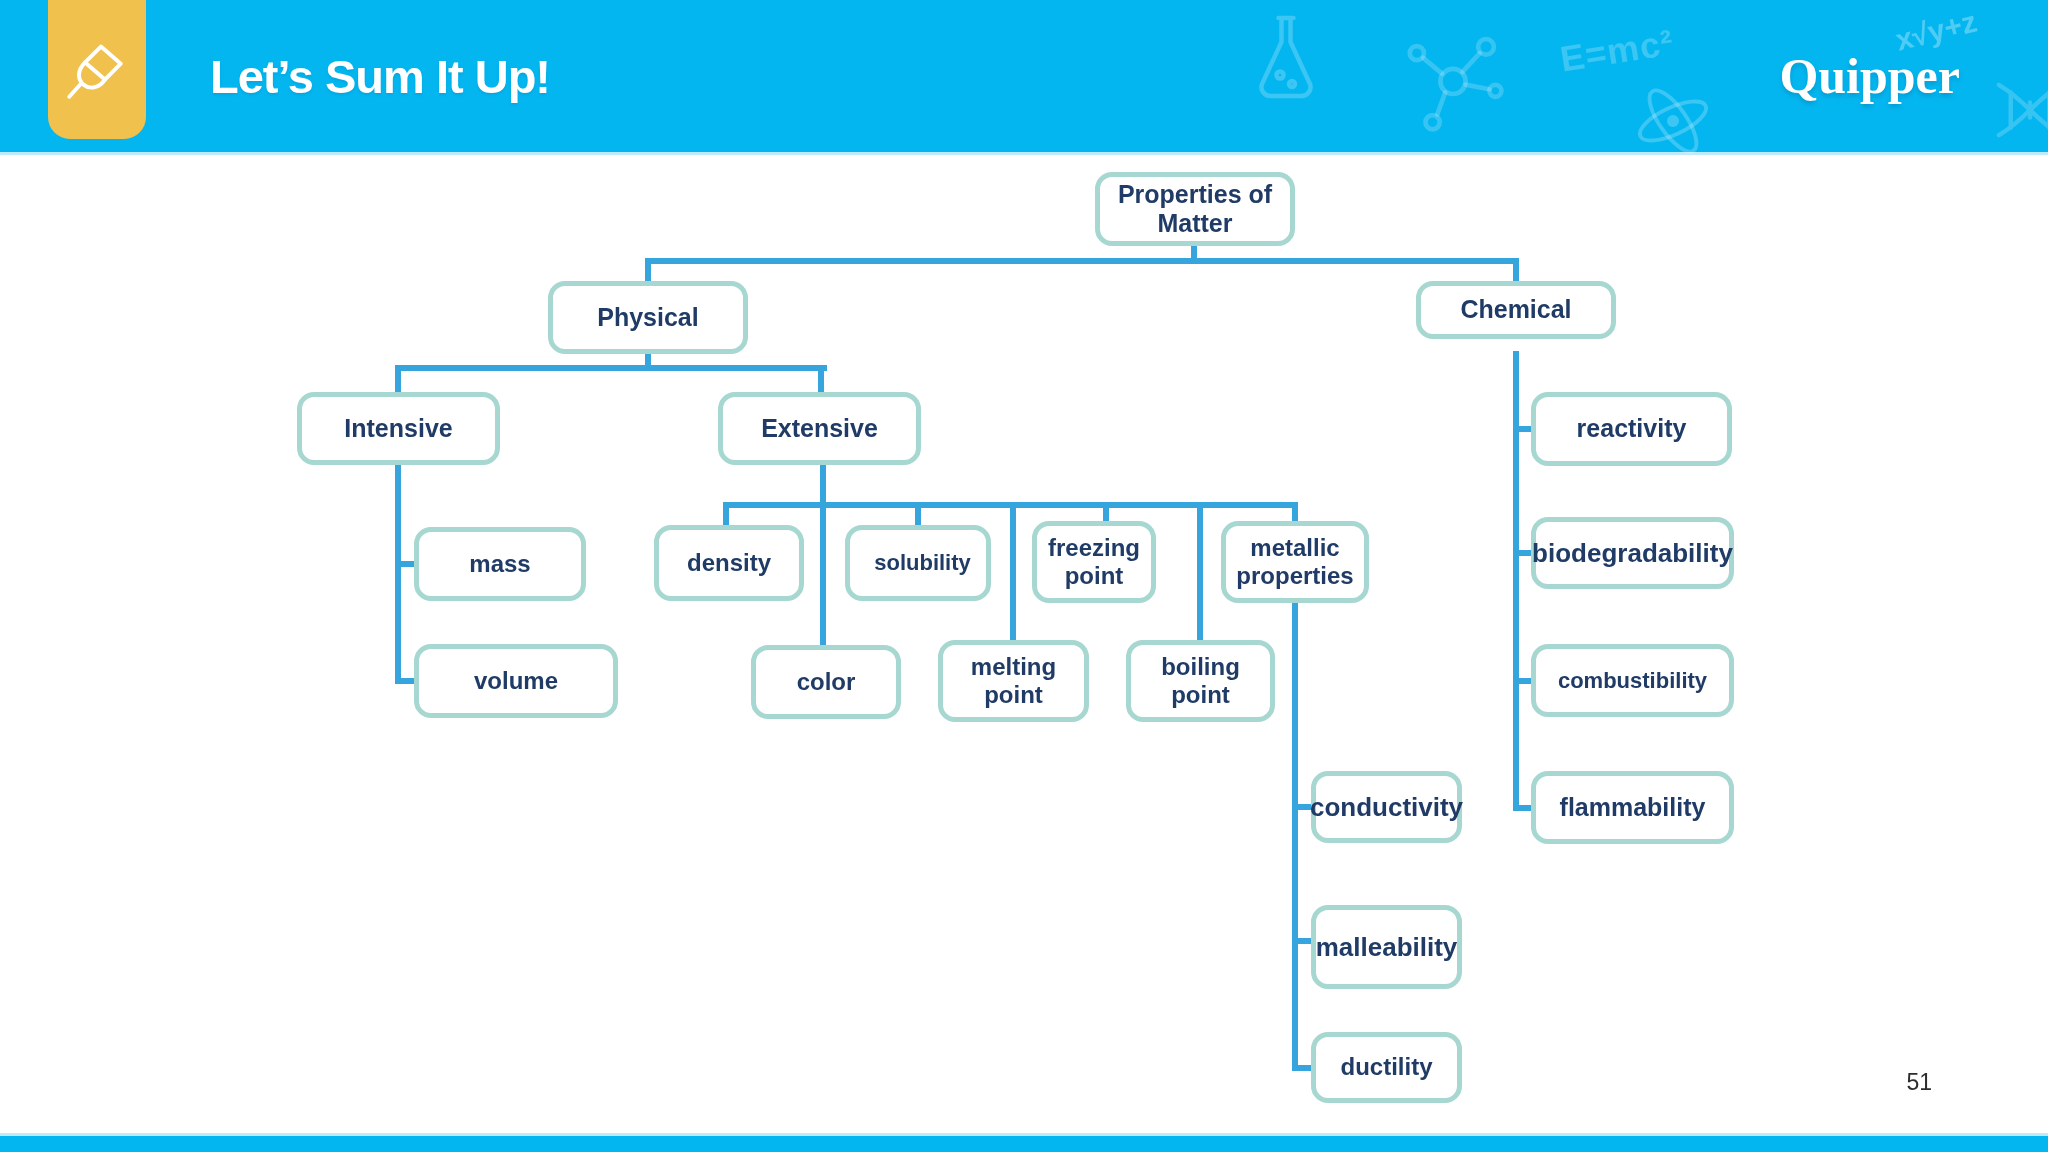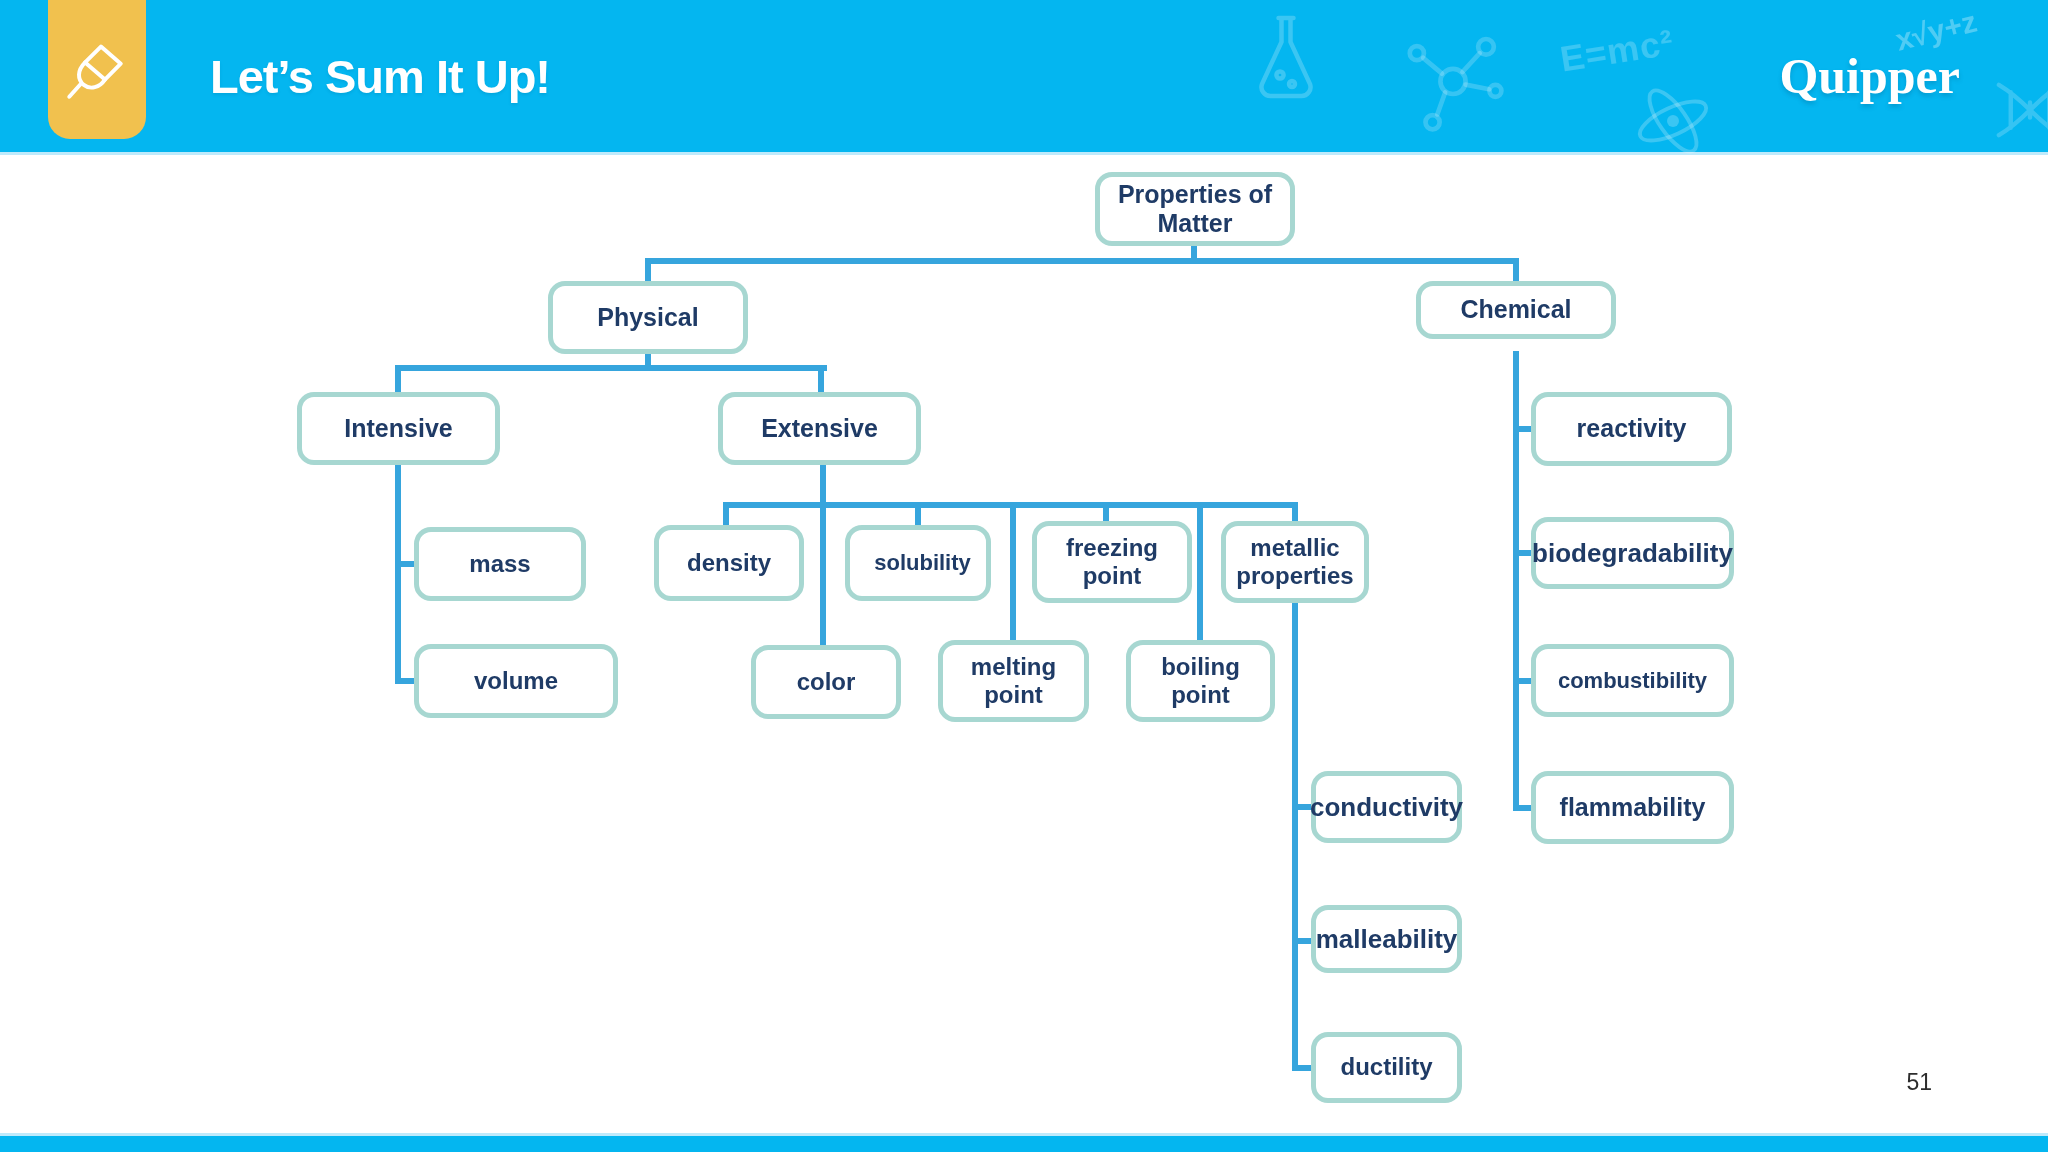--- a/index.html
+++ b/index.html
@@ -161,39 +161,39 @@
   </div>
   <div class="node fs24 nw" style="left:414px;top:644px;width:204px;height:74px;">
     <span>volume</span>
   </div>
   <div class="node fs24 nw" style="left:654px;top:525px;width:150px;height:76px;align-items:center;">
     <span>density</span>
   </div>
   <div class="node fs22 nw" style="left:845px;top:525px;width:146px;height:76px;padding-left:13px;">
     <span>solubility</span>
   </div>
-  <div class="node fs24" style="left:1032px;top:521px;width:160px;height:82px;">
+  <div class="node fs24" style="left:1032px;top:521px;width:124px;height:82px;">
     <span>freezing point</span>
   </div>
   <div class="node fs24" style="left:1221px;top:521px;width:148px;height:82px;">
     <span>metallic properties</span>
   </div>
   <div class="node fs24 nw" style="left:751px;top:645px;width:150px;height:74px;">
     <span>color</span>
   </div>
   <div class="node fs24" style="left:938px;top:640px;width:151px;height:82px;">
     <span>melting point</span>
   </div>
   <div class="node fs24" style="left:1126px;top:640px;width:149px;height:82px;">
     <span>boiling point</span>
   </div>
   <div class="node fs21 nw" style="left:1311px;top:771px;width:151px;height:72px;">
     <span>conductivity</span>
   </div>
-  <div class="node fs21 nw" style="left:1311px;top:905px;width:151px;height:68px;">
+  <div class="node fs21 nw" style="left:1311px;top:905px;width:151px;height:84px;">
     <span>malleability</span>
   </div>
   <div class="node fs24 nw" style="left:1311px;top:1032px;width:151px;height:71px;">
     <span>ductility</span>
   </div>
   <div class="node nw" style="left:1531px;top:392px;width:201px;height:74px;">
     <span>reactivity</span>
   </div>
   <div class="node fs21 nw" style="left:1531px;top:517px;width:203px;height:72px;">
     <span>biodegradability</span>

